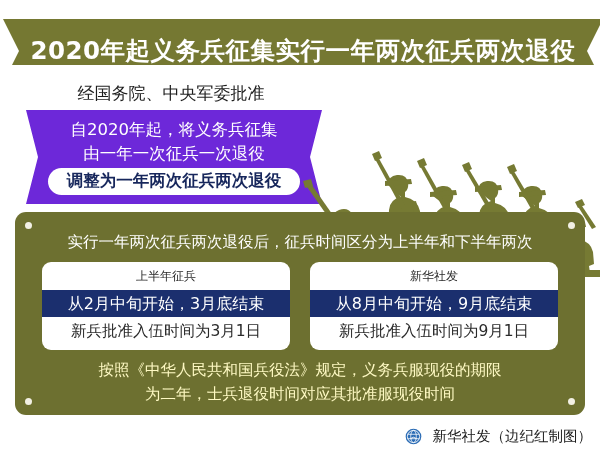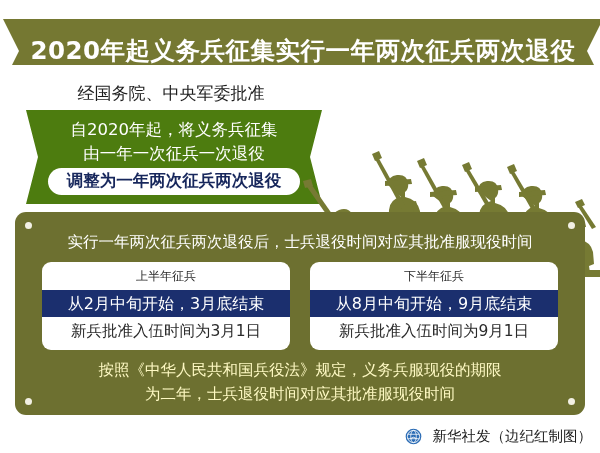--- a/index.html
+++ b/index.html
@@ -62,21 +62,21 @@
   }
 
   
   .navy-block {
     position: absolute;
     left: 26px;
     top: 110px - 110px;
     top: 45px;
     width: 296px;
     height: 105px;
-    background: #4d7c0f;
+    background: #6d28d9;
     -webkit-clip-path: polygon(0 0, 296px 0, 284px 47px, 296px 94px, 0 94px, 12px 47px);
     clip-path: polygon(0 0, 296px 0, 284px 47px, 296px 94px, 0 94px, 12px 47px);
   }
   .navy-line {
     position: absolute;
     left: 0;
     width: 296px;
     text-align: center;
     color: #ffffff;
     font-size: 16.5px;
@@ -287,30 +287,30 @@
     </g>
   </svg>
 </div>
 
 <div class="panel">
   <span class="rivet tl"></span>
   <span class="rivet tr"></span>
   <span class="rivet bl"></span>
   <span class="rivet br"></span>
 
-  <div class="panel-intro">实行一年两次征兵两次退役后，士兵退役时间对应其批准服现役时间</div>
+  <div class="panel-intro">实行一年两次征兵两次退役后，征兵时间区分为上半年和下半年两次</div>
 
   <div class="cards">
     <div class="card">
       <div class="card-head">上半年征兵</div>
       <div class="card-band">从2月中旬开始，3月底结束</div>
       <div class="card-foot">新兵批准入伍时间为3月1日</div>
     </div>
     <div class="card">
-      <div class="card-head">下半年征兵</div>
+      <div class="card-head">新华社发</div>
       <div class="card-band">从8月中旬开始，9月底结束</div>
       <div class="card-foot">新兵批准入伍时间为9月1日</div>
     </div>
   </div>
 
   <div class="panel-note">
     <div>按照《中华人民共和国兵役法》规定，义务兵服现役的期限</div>
     <div>为二年，士兵退役时间对应其批准服现役时间</div>
   </div>
 </div>

